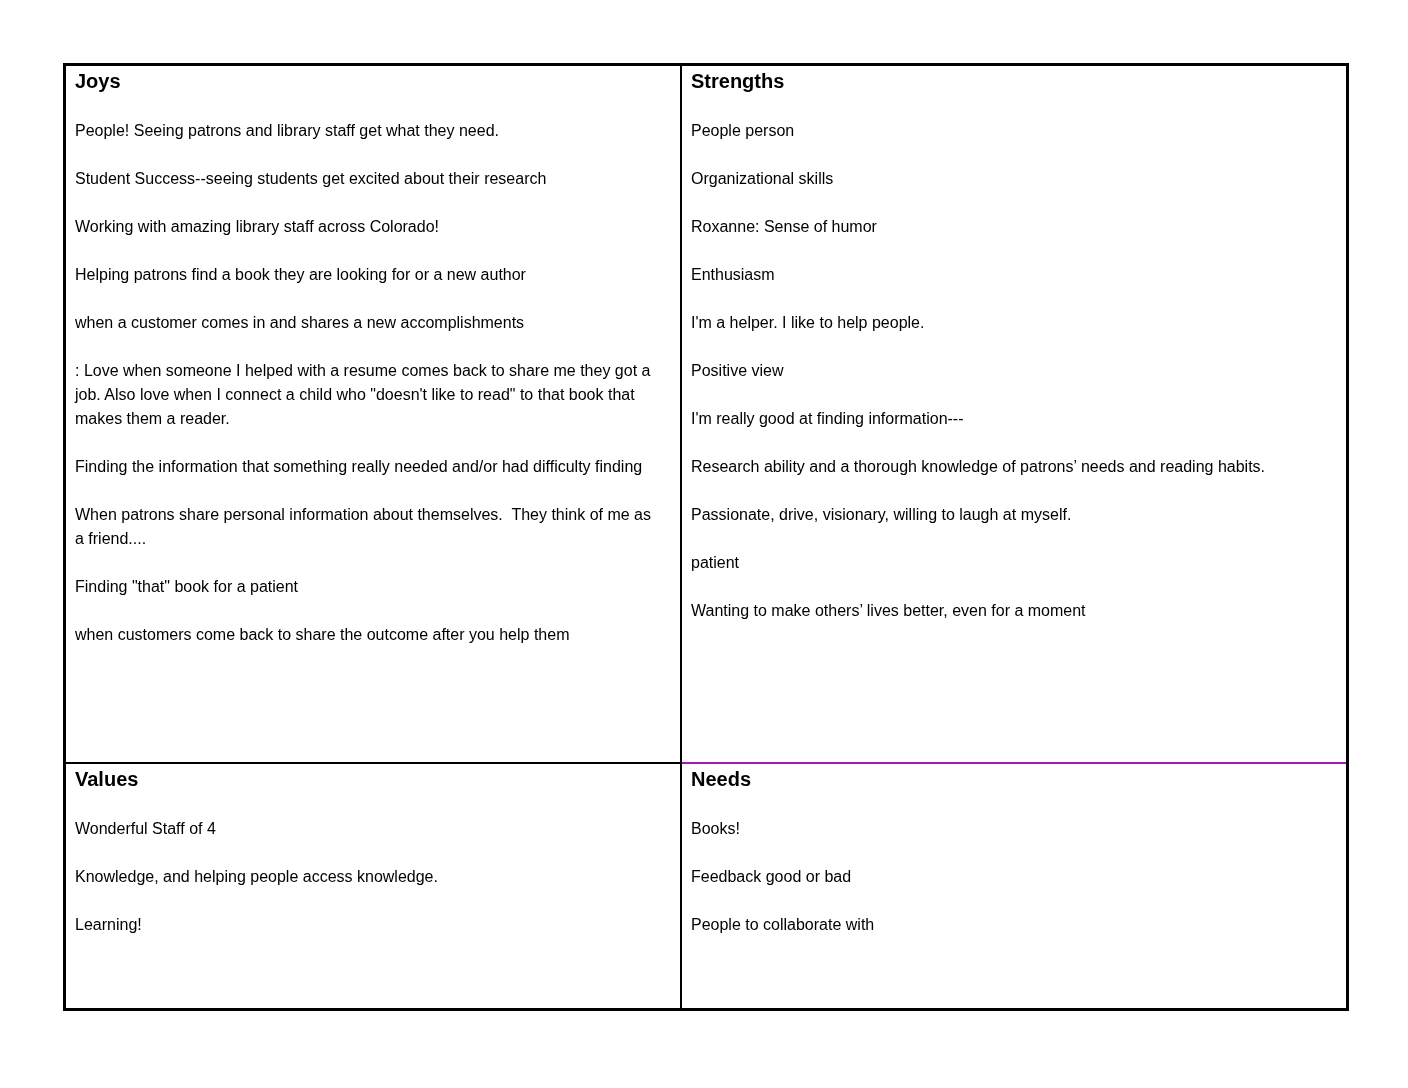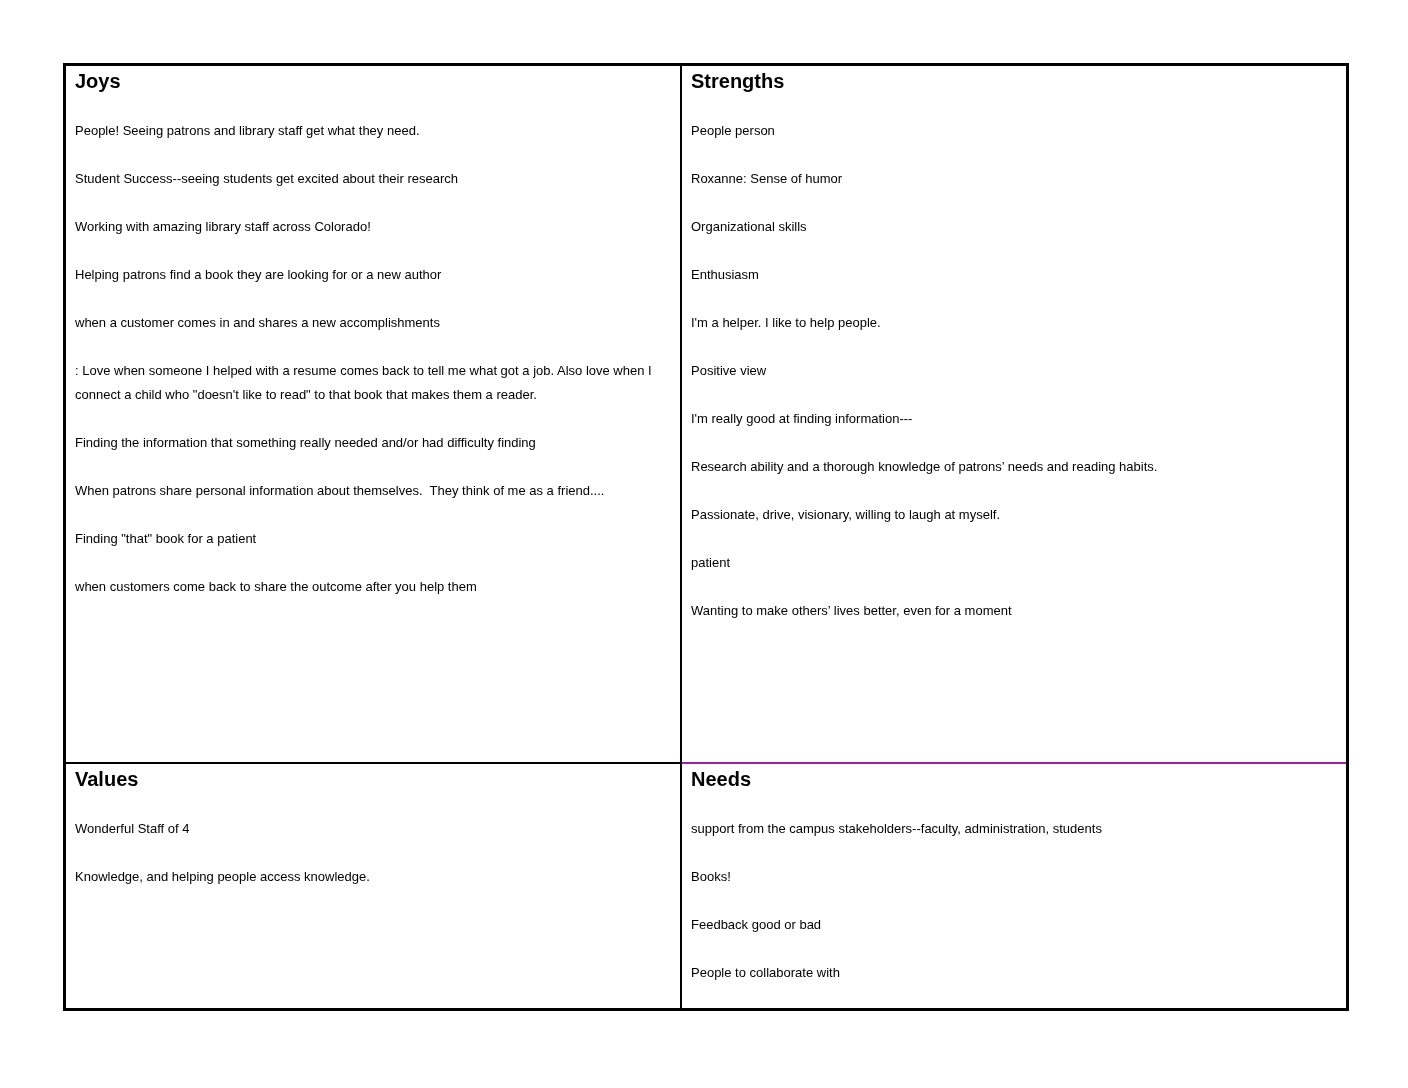--- a/index.html
+++ b/index.html
@@ -38,76 +38,76 @@
   .cell-top-right   { border-bottom: 2px solid #a21caf; }
   .cell-bottom-left { border-right: 2px solid #000; }
   .cell h2 {
     margin: 0;
     font-size: 20px;
     line-height: 27px;
     font-weight: bold;
   }
   .cell p {
     margin: 24px 0 0 0;
-    font-size: 13px;
+    font-size: 16px;
     line-height: 24px;
     white-space: pre-wrap;
   }
 </style>
 </head>
 <body>
 
 <div class="page">
   <div class="quad-table">
 
     <div class="cell cell-top-left">
       <h2>Joys</h2>
       <div>
           <p>People! Seeing patrons and library staff get what they need.</p>
           <p>Student Success--seeing students get excited about their research</p>
           <p>Working with amazing library staff across Colorado!</p>
           <p>Helping patrons find a book they are looking for or a new author</p>
           <p>when a customer comes in and shares a new accomplishments</p>
-          <p>: Love when someone I helped with a resume comes back to tell me what got a job. Also love when I connect a child who "doesn't like to read" to that book that makes them a reader.</p>
+          <p>: Love when someone I helped with a resume comes back to share me they got a job. Also love when I connect a child who "doesn't like to read" to that book that makes them a reader.</p>
           <p>Finding the information that something really needed and/or had difficulty finding</p>
           <p>When patrons share personal information about themselves.  They think of me as a friend....</p>
           <p>Finding "that" book for a patient</p>
           <p>when customers come back to share the outcome after you help them</p>
         </div>
     </div>
 
     <div class="cell cell-top-right">
       <h2>Strengths</h2>
       <div>
           <p>People person</p>
+          <p>Organizational skills</p>
           <p>Roxanne: Sense of humor</p>
-          <p>Organizational skills</p>
           <p>Enthusiasm</p>
           <p>I'm a helper. I like to help people.</p>
           <p>Positive view</p>
           <p>I'm really good at finding information---</p>
           <p>Research ability and a thorough knowledge of patrons’ needs and reading habits.</p>
           <p>Passionate, drive, visionary, willing to laugh at myself.</p>
           <p>patient</p>
           <p>Wanting to make others’ lives better, even for a moment</p>
         </div>
     </div>
 
     <div class="cell cell-bottom-left">
       <h2>Values</h2>
       <div>
           <p>Wonderful Staff of 4</p>
           <p>Knowledge, and helping people access knowledge.</p>
+          <p>Learning!</p>
         </div>
     </div>
 
     <div class="cell cell-bottom-right">
       <h2>Needs</h2>
       <div>
-          <p>support from the campus stakeholders--faculty, administration, students</p>
           <p>Books!</p>
           <p>Feedback good or bad</p>
           <p>People to collaborate with</p>
         </div>
     </div>
 
   </div>
 </div>
 
 </body></html>

